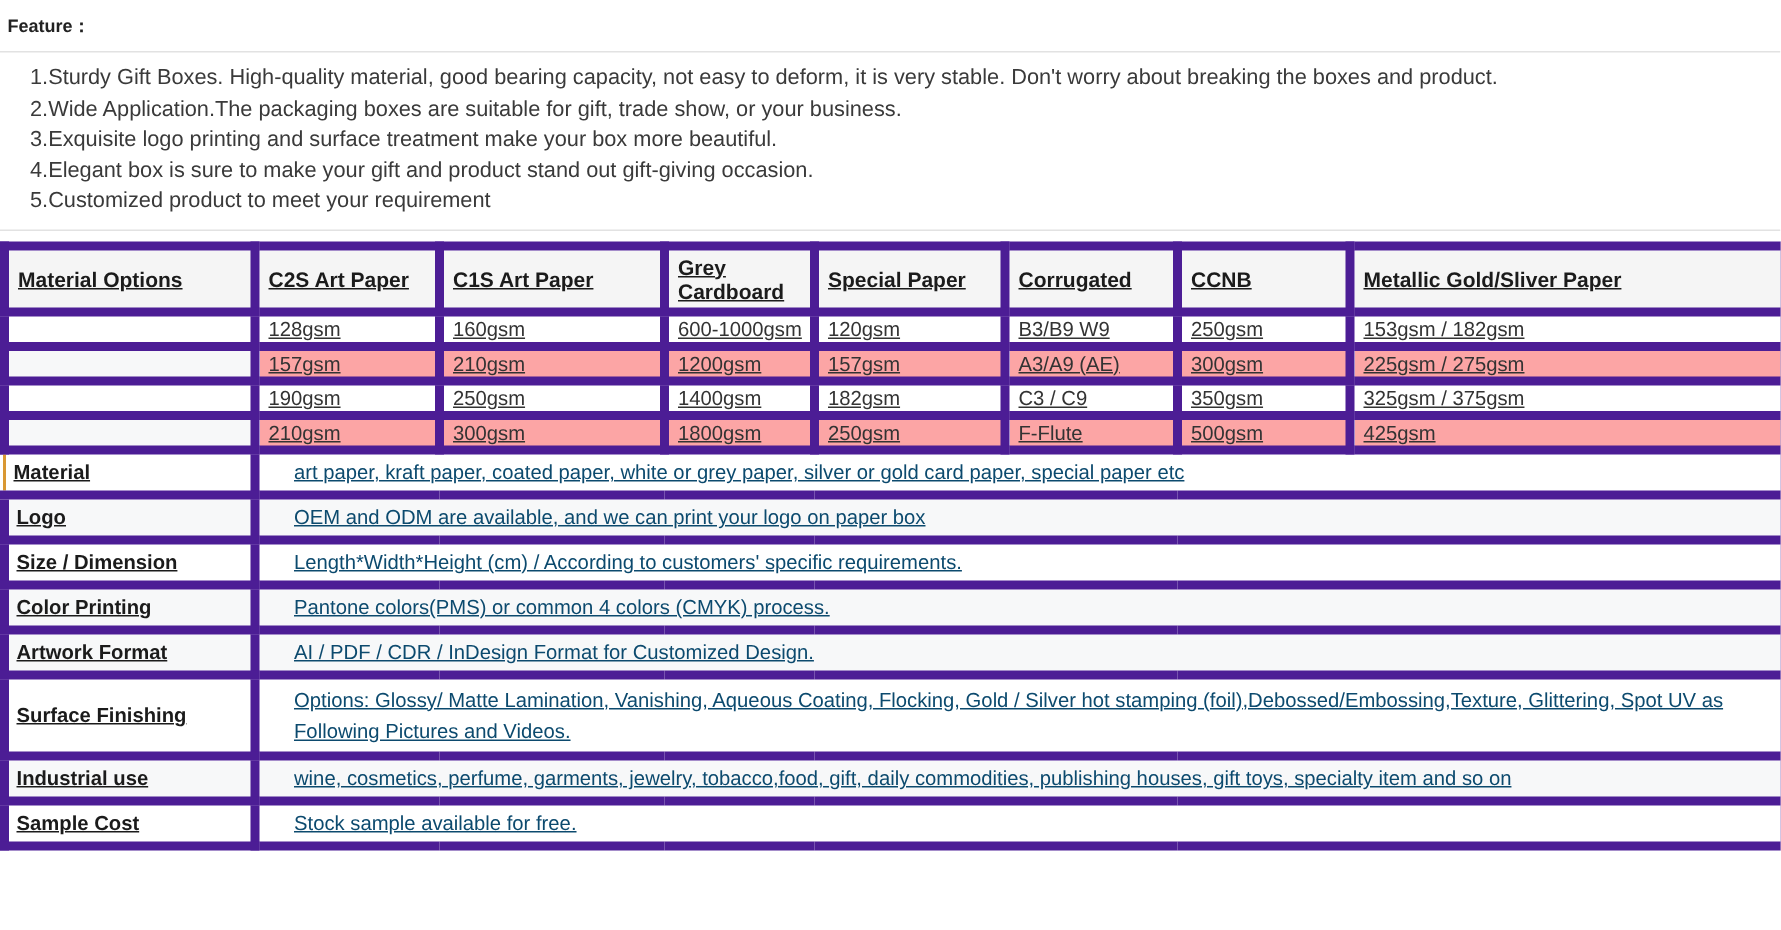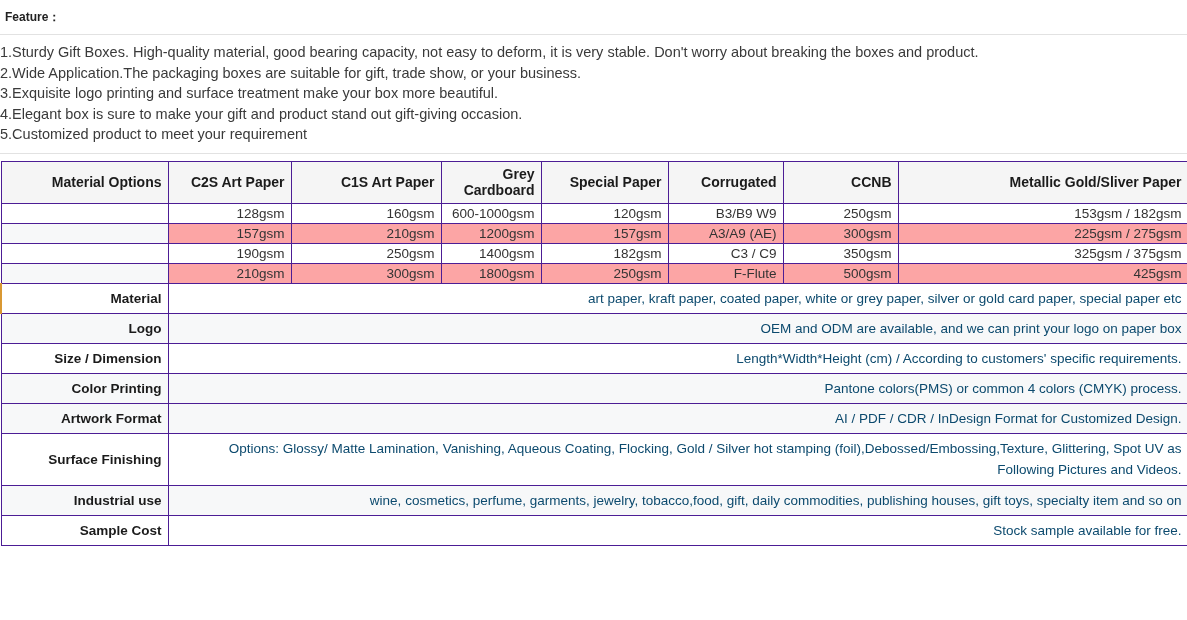--- a/index.html
+++ b/index.html
@@ -50,48 +50,49 @@
     padding-left: 5px;
   }
   .feature-head-text {
     font-size: 12px;
     font-weight: bold;
     color: #222222;
   }
 
   
   .feature-list {
-    padding: 7px 0 8px 0;
+    padding: 7px 0 8px 20px;
     border-bottom: 1px solid #e2e2e2;
   }
   .feature-line {
     font-size: 14.5px;
     line-height: 20.5px;
     color: #3a3a3a;
     white-space: nowrap;
   }
 
   
   table.spec {
     border-collapse: collapse;
     width: 1187px;
     table-layout: fixed;
     margin-top: 7px;
   }
   table.spec td, table.spec th {
-    border: 1px solid #4c1d95;
+    border: 6px solid #4c1d95;
     padding: 3px 6px;
     font-size: 13.5px;
     color: #333333;
     vertical-align: middle;
-    text-align: right;
+    text-align: left;
     font-weight: normal;
     box-sizing: border-box;
     overflow: hidden;
     white-space: nowrap;
+    text-decoration: underline;
   }
   table.spec thead th {
     background: #f5f5f5;
     font-weight: bold;
     font-size: 14px;
     color: #1b1b1b;
     height: 42px;
     white-space: normal;
     line-height: 16px;
   }

